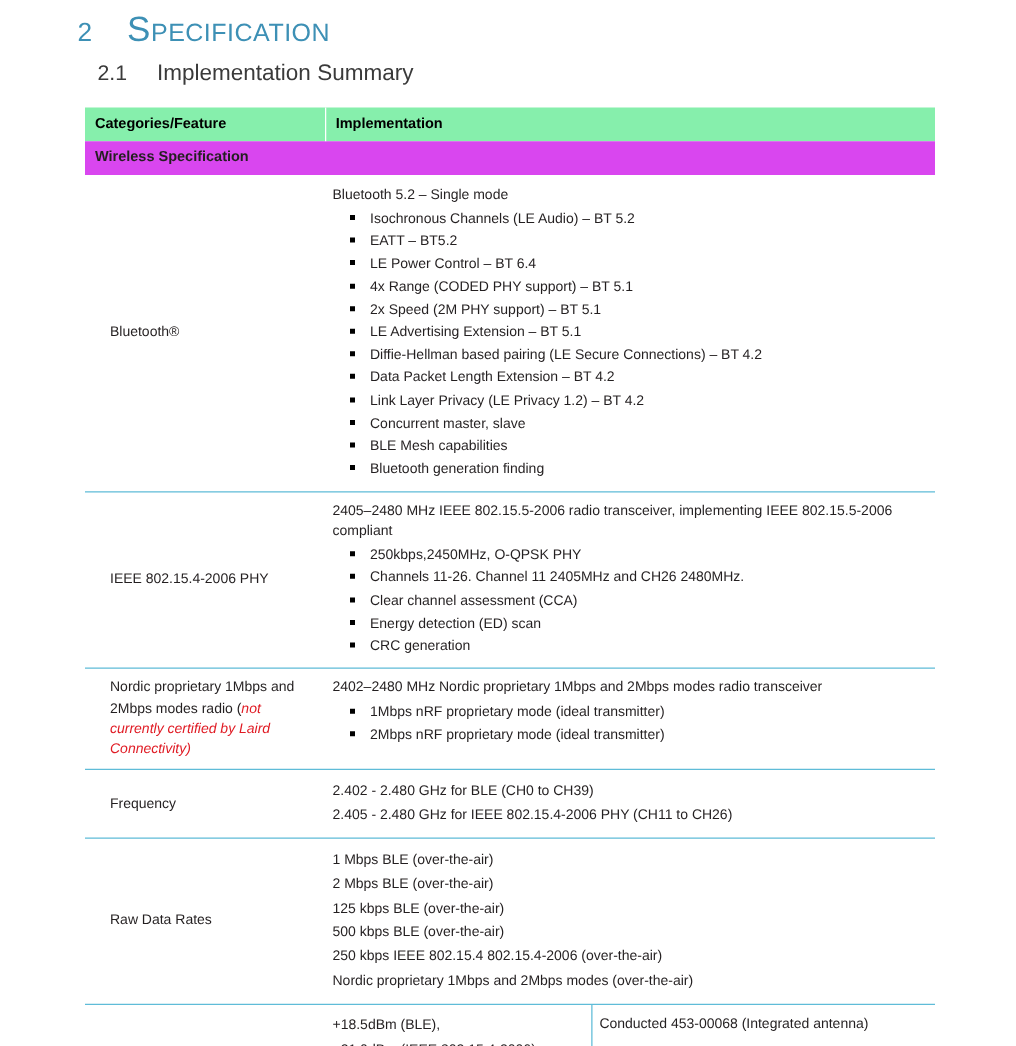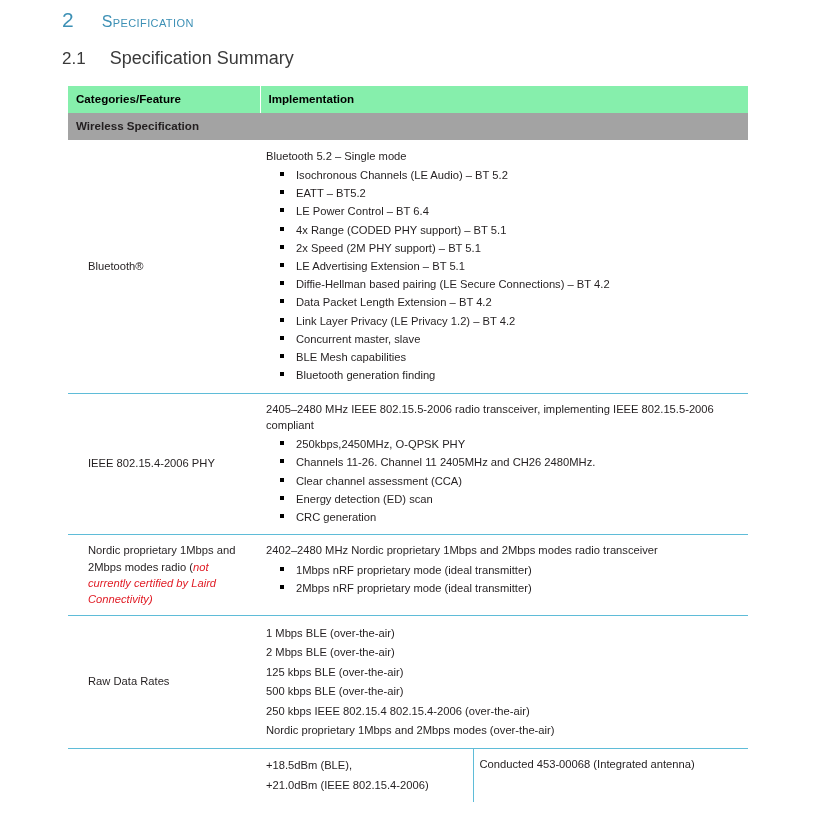--- a/index.html
+++ b/index.html
@@ -13,25 +13,25 @@
   }
   .page { position: relative; width: 813px; height: 837px; }
 
   
   .h1 {
     position: absolute; left: 62px; top: 8px;
     display: flex; align-items: baseline; gap: 28px;
   }
   .h1-num { font-size: 21px; color: #3d90b5; font-weight: 400; }
   .h1-text {
-    font-size: 16px; color: #3d90b5; font-weight: 400;
+    font-size: 28px; color: #3d90b5; font-weight: 400;
     font-variant: small-caps; letter-spacing: .4px;
   }
   .h2 {
-    position: absolute; left: 62px; top: 48px;
+    position: absolute; left: 78px; top: 48px;
     display: flex; align-items: baseline; gap: 24px;
   }
   .h2-num { font-size: 17px; color: #3a3a3a; }
   .h2-text { font-size: 18px; color: #3a3a3a; }
 
   
   .tbl {
     position: absolute; left: 68px; top: 86px;
     width: 680px;
     border-collapse: collapse;
@@ -44,21 +44,21 @@
     background: #86efac;
     color: #000;
     font-weight: bold;
     font-size: 11.6px;
     padding: 5px 8px 5px 8px;
     height: 21px;
   }
   .thead-row td.c1 { border-right: 1px solid #ffffff; width: 192px; }
 
   .subhead-row td {
-    background: #a3a3a3;
+    background: #d946ef;
     font-weight: bold;
     font-size: 11.6px;
     padding: 5px 8px;
     height: 21px;
     border-bottom: 1.2px solid #ffffff;
   }
 
   .drow > td {
     border-top: 1.3px solid #5fbcd8;
     padding: 7px 8px 8px 8px;
@@ -100,21 +100,21 @@
 
 <div class="page">
 
   <div class="h1">
     <span class="h1-num">2</span>
     <span class="h1-text">Specification</span>
   </div>
 
   <div class="h2">
     <span class="h2-num">2.1</span>
-    <span class="h2-text">Specification Summary</span>
+    <span class="h2-text">Implementation Summary</span>
   </div>
 
   <table class="tbl">
     <tbody>
       <tr class="thead-row">
         <td class="c1">Categories/Feature</td>
         <td>Implementation</td>
       </tr>
 
       <tr class="subhead-row">
@@ -162,20 +162,27 @@
         </td>
         <td class="val">
           <p class="lead">2402–2480 MHz Nordic proprietary 1Mbps and 2Mbps modes radio transceiver</p>
           <ul class="b">
             <li>1Mbps nRF proprietary mode (ideal transmitter)</li>
             <li>2Mbps nRF proprietary mode (ideal transmitter)</li>
           </ul>
         </td>
       </tr>
 
+      <tr class="drow">
+        <td class="lbl">Frequency</td>
+        <td class="val">
+          <p class="ln">2.402 - 2.480 GHz for BLE (CH0 to CH39)</p>
+          <p class="ln">2.405 - 2.480 GHz for IEEE 802.15.4-2006 PHY (CH11 to CH26)</p>
+        </td>
+      </tr>
 
       <tr class="drow">
         <td class="lbl">Raw Data Rates</td>
         <td class="val">
           <p class="ln">1 Mbps BLE (over-the-air)</p>
           <p class="ln">2 Mbps BLE (over-the-air)</p>
           <p class="ln">125 kbps BLE (over-the-air)</p>
           <p class="ln">500 kbps BLE (over-the-air)</p>
           <p class="ln">250 kbps IEEE 802.15.4 802.15.4-2006 (over-the-air)</p>
           <p class="ln">Nordic proprietary 1Mbps and 2Mbps modes (over-the-air)</p>

